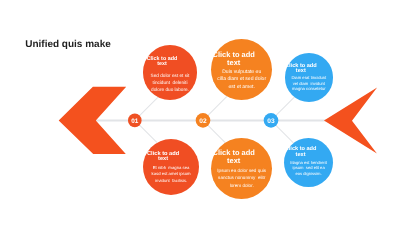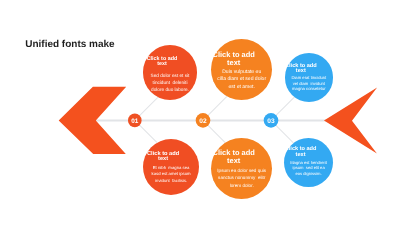--- a/index.html
+++ b/index.html
@@ -9,21 +9,21 @@
   svg.diagram{position:absolute;left:0;top:0;}
   .bubble{position:absolute;border-radius:50%;color:#fff;text-align:center;}
   .bhead{position:absolute;left:0;right:16px;font-weight:bold;white-space:nowrap;}
   .btext{position:absolute;left:0;right:0;white-space:pre;}
 </style>
 </head>
 <body>
 
 <div class="stage">
   <div class="title">
-    <div>Unified fonts make</div>
+    <div>Unified quis make</div>
   </div>
 
   <svg class="diagram" width="400" height="225" viewBox="0 0 400 225">
     <g stroke="#E2E4E7" stroke-width="1.05">
       <line x1="96" y1="120.5" x2="326" y2="120.5" stroke-width="1.8"></line>
       <line x1="134.8" y1="120.4" x2="158.6" y2="96.7"></line>
       <line x1="134.8" y1="120.4" x2="157.1" y2="142.7"></line>
       <line x1="203" y1="120.4" x2="227.2" y2="96.2"></line>
       <line x1="203" y1="120.4" x2="225.2" y2="142.7"></line>
       <line x1="271" y1="120.4" x2="294.6" y2="96.8"></line>

